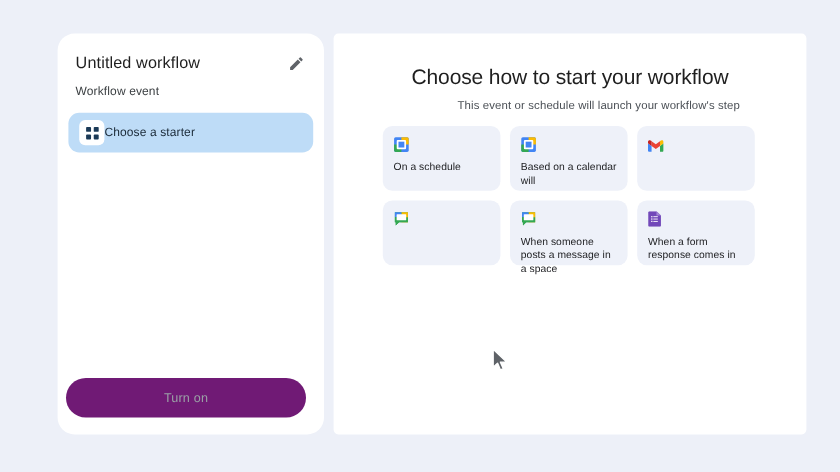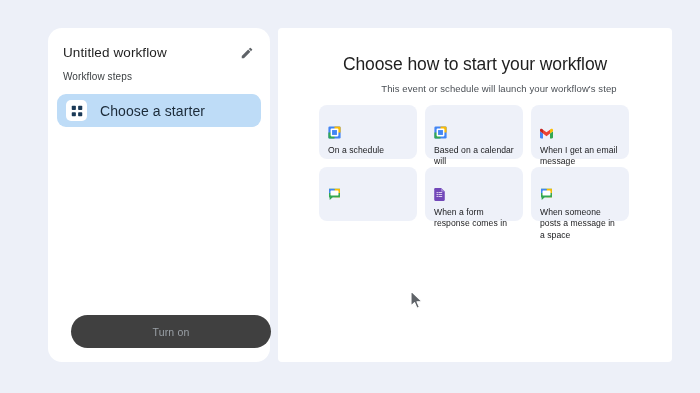--- a/index.html
+++ b/index.html
@@ -78,33 +78,32 @@
     width: 21px;
     height: 21px;
     background: #ffffff;
     border-radius: 5px;
     display: flex;
     align-items: center;
     justify-content: center;
     flex: none;
   }
   .chip-label {
-    font-size: 14px;
+    font-size: 10px;
     color: #1b2a38;
-    margin-left: 13px;
     letter-spacing: 0.1px;
   }
 
   .turn-on-btn {
     position: absolute;
-    left: 23px;
+    left: 7px;
     bottom: 14px;
     width: 200px;
     height: 33px;
-    background: #404040;
+    background: #701a75;
     border: none;
     border-radius: 17px;
     font-size: 10.5px;
     color: #9aa0a6;
     font-family: "Liberation Sans", sans-serif;
     letter-spacing: 0.15px;
     cursor: default;
   }
 
   
@@ -144,21 +143,21 @@
     flex-wrap: wrap;
     gap: 8px;
   }
 
   .trigger-card {
     width: 98px;
     height: 54px;
     background: #eef1f9;
     border-radius: 8px;
     box-sizing: border-box;
-    padding: 20px 9px 0 9px;
+    padding: 9px 9px 0 9px;
     cursor: pointer;
     position: relative;
   }
   .trigger-card .card-icon {
     width: 13px;
     height: 13px;
     display: block;
   }
   .trigger-card .card-label {
     font-size: 8.6px;
@@ -187,21 +186,21 @@
 
     <div class="panel-header">
       <div class="workflow-title">Untitled workflow</div>
       <div class="edit-btn">
         <svg width="14" height="14" viewBox="0 0 24 24" aria-hidden="true">
           <path d="M3 17.25V21h3.75L17.81 9.94l-3.75-3.75L3 17.25zM20.71 7.04a1 1 0 0 0 0-1.41l-2.34-2.34a1 1 0 0 0-1.41 0l-1.83 1.83 3.75 3.75 1.83-1.83z" fill="#5f6368"></path>
         </svg>
       </div>
     </div>
 
-    <div class="steps-label">Workflow steps</div>
+    <div class="steps-label">Workflow event</div>
 
     <div class="starter-chip">
       <span class="chip-icon-box">
         <svg width="12" height="12" viewBox="0 0 16 16" aria-hidden="true">
           <rect x="1" y="1" width="5.5" height="5.5" rx="1" fill="#1b3a57"></rect>
           <rect x="9.5" y="1" width="5.5" height="5.5" rx="1" fill="#1b3a57"></rect>
           <rect x="1" y="9.5" width="5.5" height="5.5" rx="1" fill="#1b3a57"></rect>
           <rect x="9.5" y="9.5" width="5.5" height="5.5" rx="1" fill="#1b3a57"></rect>
         </svg>
       </span>
@@ -247,65 +246,64 @@
       <div class="trigger-card">
         <span class="card-icon">
           <svg width="13" height="11" viewBox="0 0 20 15" aria-hidden="true">
             <path d="M1.6 15h3V7.6L0 4.1v9.3C0 14.3.7 15 1.6 15z" fill="#4285f4"></path>
             <path d="M15.4 15h3c.9 0 1.6-.7 1.6-1.6V4.1l-4.6 3.5z" fill="#34a853"></path>
             <path d="M15.4 1.5v6.1L20 4.1V2.3c0-1.7-1.9-2.6-3.2-1.6z" fill="#fbbc04"></path>
             <path d="M4.6 7.6v-6L10 5.6l5.4-4V7.6L10 11.6z" fill="#ea4335"></path>
             <path d="M0 2.3v1.8l4.6 3.5V1.5L3.2.7C1.9-.3 0 .6 0 2.3z" fill="#c5221f"></path>
           </svg>
         </span>
-        <div class="card-label">When I get an email message</div>
       </div>
 
       <div class="trigger-card">
         <span class="card-icon">
           <svg width="13" height="13" viewBox="0 0 16 16" aria-hidden="true">
             <path d="M1.3 1h13.4v10.4H5.6L2.2 14.6V11.4H1.3z" fill="#34a853"></path>
             <path d="M8 1h6.7v10.4H8z" fill="#fbbc04"></path>
             <path d="M1.3 1h6.7v5.2H1.3z" fill="#4285f4"></path>
             <path d="M1.3 6.2h13.4v5.2H5.6L2.2 14.6V11.4H1.3z" fill="#34a853"></path>
             <rect x="3.1" y="3" width="9.8" height="6.3" rx="0.6" fill="#ffffff"></rect>
           </svg>
         </span>
       </div>
 
+
+      <div class="trigger-card">
+        <span class="card-icon">
+          <svg width="13" height="13" viewBox="0 0 16 16" aria-hidden="true">
+            <path d="M1.3 1h13.4v10.4H5.6L2.2 14.6V11.4H1.3z" fill="#34a853"></path>
+            <path d="M8 1h6.7v10.4H8z" fill="#fbbc04"></path>
+            <path d="M1.3 1h6.7v5.2H1.3z" fill="#4285f4"></path>
+            <path d="M1.3 6.2h13.4v5.2H5.6L2.2 14.6V11.4H1.3z" fill="#34a853"></path>
+            <rect x="3.1" y="3" width="9.8" height="6.3" rx="0.6" fill="#ffffff"></rect>
+          </svg>
+        </span>
+        <div class="card-label">When someone posts a message in a space</div>
+      </div>
 
       <div class="trigger-card">
         <span class="card-icon">
           <svg width="11" height="13" viewBox="0 0 13 16" aria-hidden="true">
             <path d="M1.4 0h7L13 4.4v10.2c0 .8-.6 1.4-1.4 1.4H1.4C.6 16 0 15.4 0 14.6V1.4C0 .6.6 0 1.4 0z" fill="#7248b9"></path>
             <path d="M8.4 0 13 4.4H8.4z" fill="#a387d6"></path>
             <rect x="3" y="5" width="1.3" height="1.3" fill="#ffffff"></rect>
             <rect x="3" y="7.4" width="1.3" height="1.3" fill="#ffffff"></rect>
             <rect x="3" y="9.8" width="1.3" height="1.3" fill="#ffffff"></rect>
             <rect x="5.2" y="5.2" width="4.6" height="0.9" fill="#ffffff"></rect>
             <rect x="5.2" y="7.6" width="4.6" height="0.9" fill="#ffffff"></rect>
             <rect x="5.2" y="10" width="4.6" height="0.9" fill="#ffffff"></rect>
           </svg>
         </span>
         <div class="card-label">When a form response comes in</div>
       </div>
 
-      <div class="trigger-card">
-        <span class="card-icon">
-          <svg width="13" height="13" viewBox="0 0 16 16" aria-hidden="true">
-            <path d="M1.3 1h13.4v10.4H5.6L2.2 14.6V11.4H1.3z" fill="#34a853"></path>
-            <path d="M8 1h6.7v10.4H8z" fill="#fbbc04"></path>
-            <path d="M1.3 1h6.7v5.2H1.3z" fill="#4285f4"></path>
-            <path d="M1.3 6.2h13.4v5.2H5.6L2.2 14.6V11.4H1.3z" fill="#34a853"></path>
-            <rect x="3.1" y="3" width="9.8" height="6.3" rx="0.6" fill="#ffffff"></rect>
-          </svg>
-        </span>
-        <div class="card-label">When someone posts a message in a space</div>
-      </div>
-
     </div>
   </div>
 
   <div id="cursor">
     <svg width="14" height="20" viewBox="0 0 14 20" aria-hidden="true">
       <path d="M1 1 L1 16 L4.6 12.6 L7 18.2 L9.4 17.2 L7 11.8 L12 11.5 Z" fill="#5f6368" stroke="#ffffff" stroke-width="1.1" stroke-linejoin="round"></path>
     </svg>
   </div>
 
 </div>

